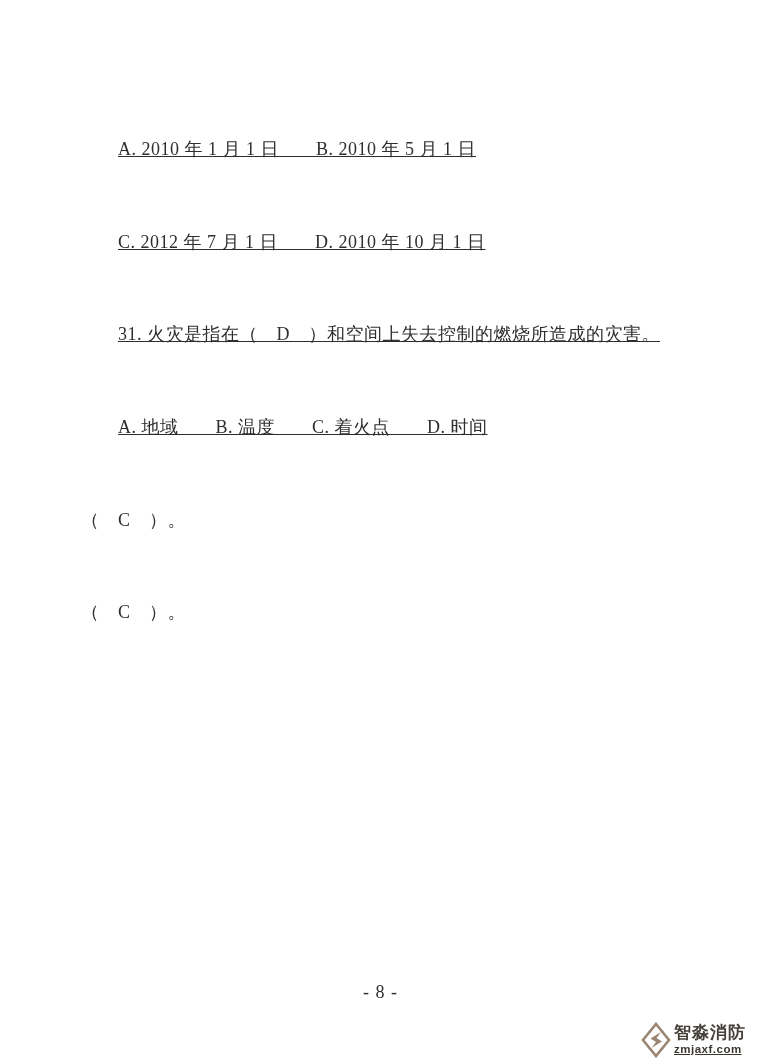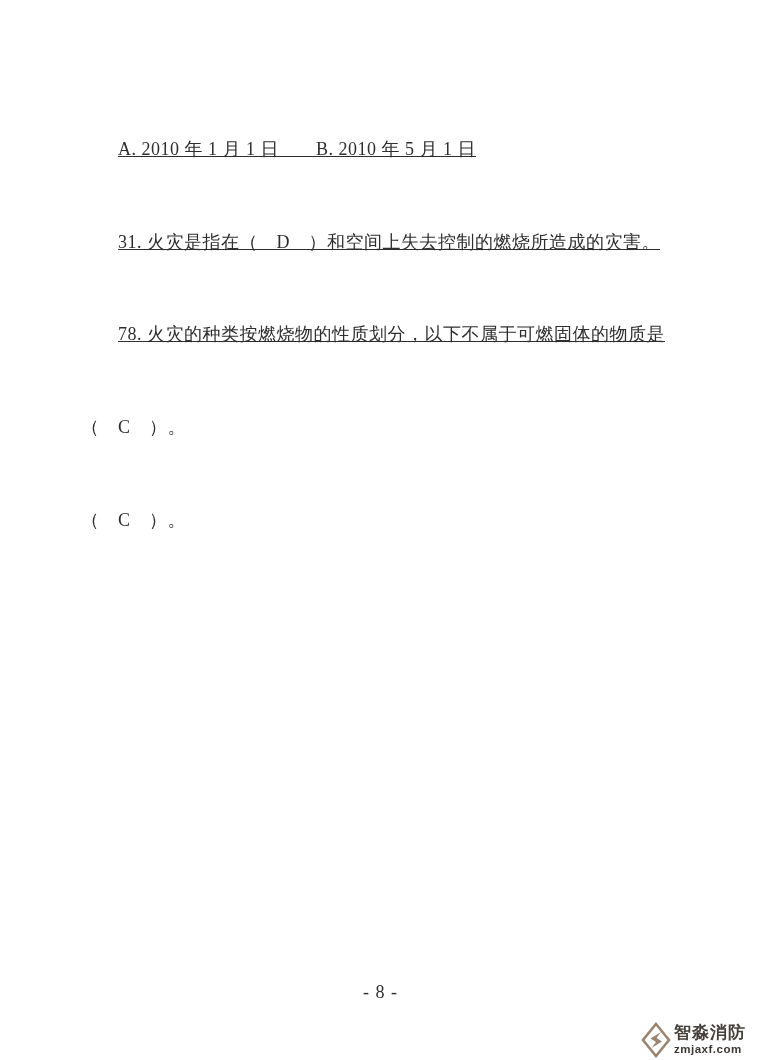--- a/index.html
+++ b/index.html
@@ -28,29 +28,30 @@
     text-align:center;color:var(--text);
     font-size:18px;line-height:30px;letter-spacing:1px;
   }
   .watermark{
     position:absolute;left:641px;top:1016px;
     display:flex;align-items:flex-start;gap:3px;
   }
   .wm-logo{color:var(--logo);margin-top:6px;}
   .wm-col{display:flex;flex-direction:column;font-family:"Liberation Sans","DejaVu Sans",sans-serif;margin-top:7px;}
   .wm-name{font-size:17px;font-weight:bold;color:var(--wm-text);line-height:20px;letter-spacing:1px;}
-  .wm-url{font-size:11.5px;font-weight:bold;color:var(--wm-url);line-height:13px;letter-spacing:0.5px;}
+  .wm-url{font-size:11.5px;font-weight:bold;color:var(--wm-url);line-height:13px;letter-spacing:0.5px;text-decoration:underline;}
 </style>
 </head>
 <body>
 
 <div class="doc">
   <div class="line indent">A. 2010 年 1 月 1 日　　B. 2010 年 5 月 1 日</div>
+  <div class="line indent">C. 2012 年 7 月 1 日　　D. 2010 年 10 月 1 日</div>
   <div class="line indent">31. 火灾是指在（　D　）和空间上失去控制的燃烧所造成的灾害。</div>
-  <div class="line indent">78. 火灾的种类按燃烧物的性质划分，以下不属于可燃固体的物质是</div>
+  <div class="line indent">A. 地域　　B. 温度　　C. 着火点　　D. 时间</div>
   <div class="line">（　C　）。</div>
   <div class="line">（　C　）。</div>
   
   
   
   
   
   
   
   

